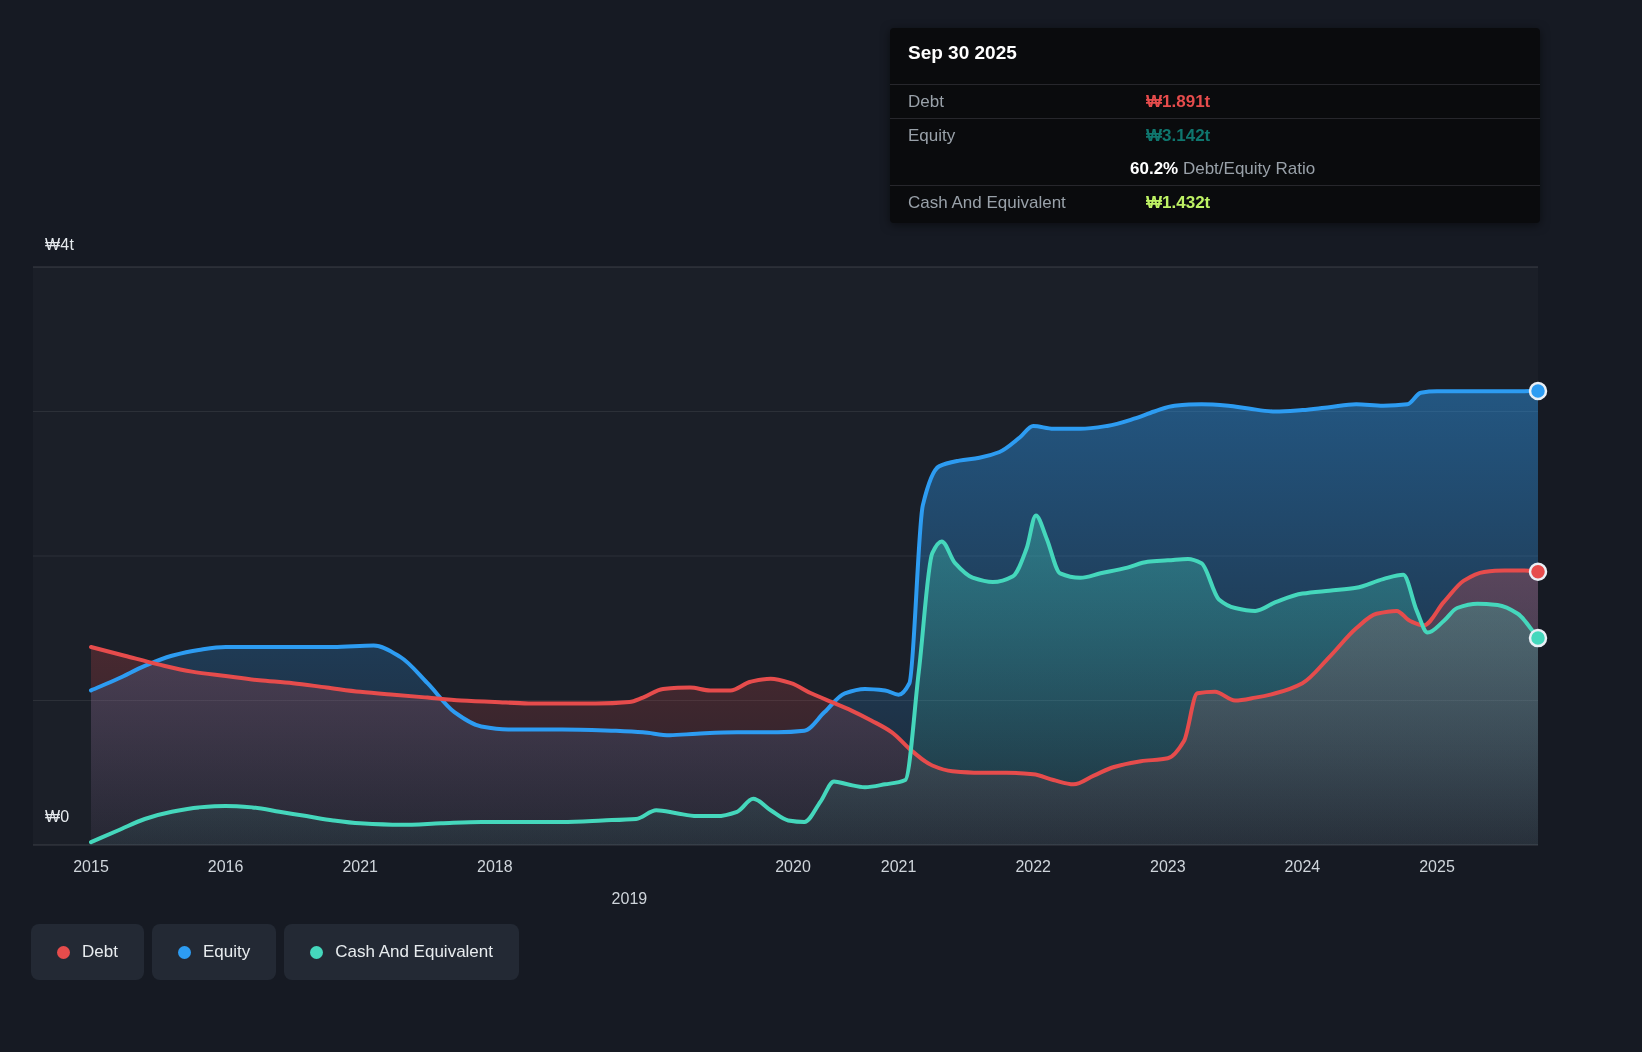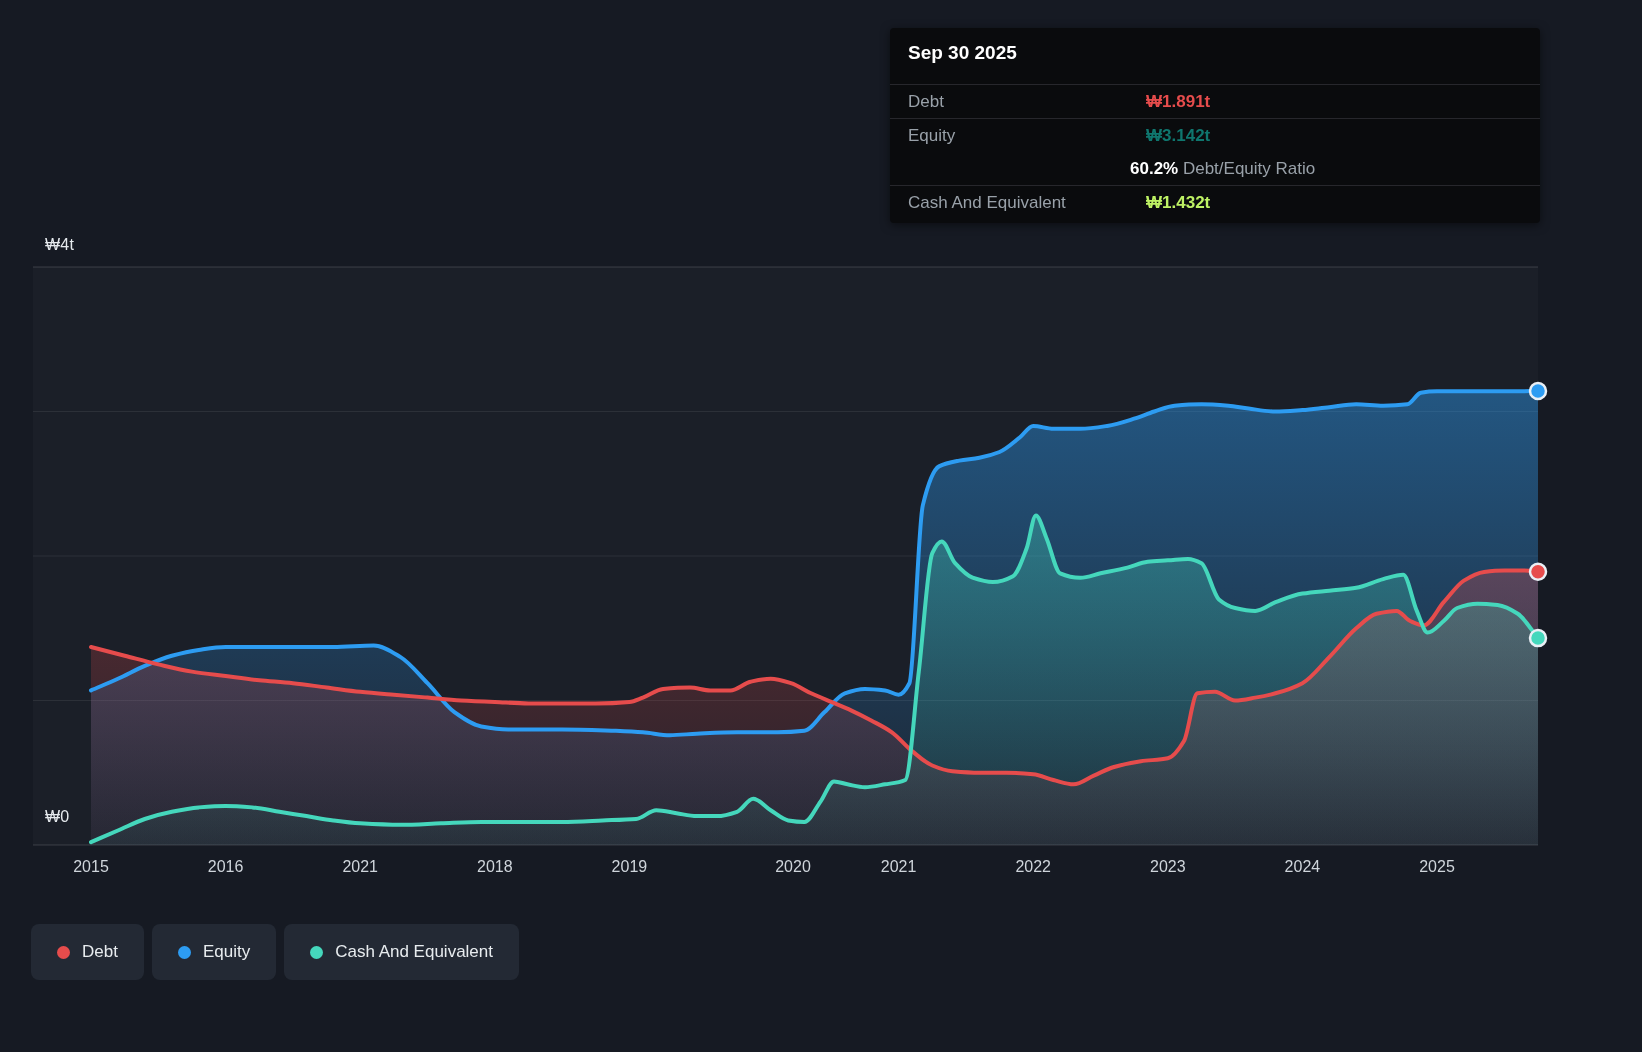--- a/index.html
+++ b/index.html
@@ -70,21 +70,21 @@
       <circle cx="1538.0" cy="638.1" r="8" fill="#45d7bc" stroke="#e9eff5" stroke-width="2.5"></circle>
     </svg>
 
   <div class="ylabel ytop">₩4t</div>
   <div class="ylabel ybottom">₩0</div>
   <div id="xlabels">
       <span style="left: 51px;">2015</span>
       <span style="left: 185.6px;">2016</span>
       <span style="left: 320.2px;">2021</span>
       <span style="left: 454.8px;">2018</span>
-      <span style="left: 589.4px;">2019</span>
+      <span style="left: 589.4px; margin-top: 32px;">2019</span>
       <span style="left: 753px;">2020</span>
       <span style="left: 858.6px;">2021</span>
       <span style="left: 993.2px;">2022</span>
       <span style="left: 1127.8px;">2023</span>
       <span style="left: 1262.4px;">2024</span>
       <span style="left: 1397px;">2025</span>
     </div>
 
   <div class="tooltip">
     <div class="tt-title">Sep 30 2025</div>

